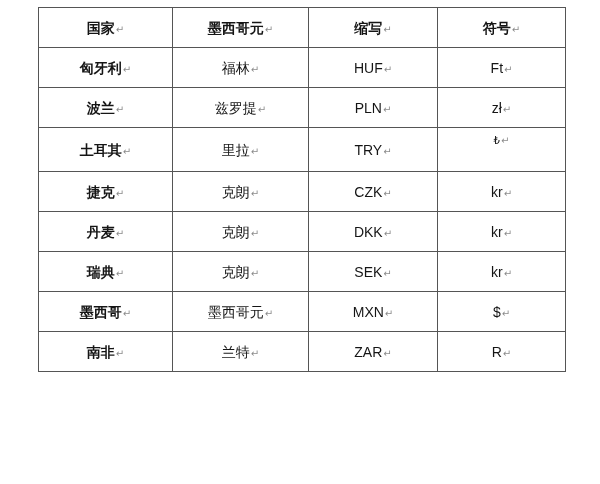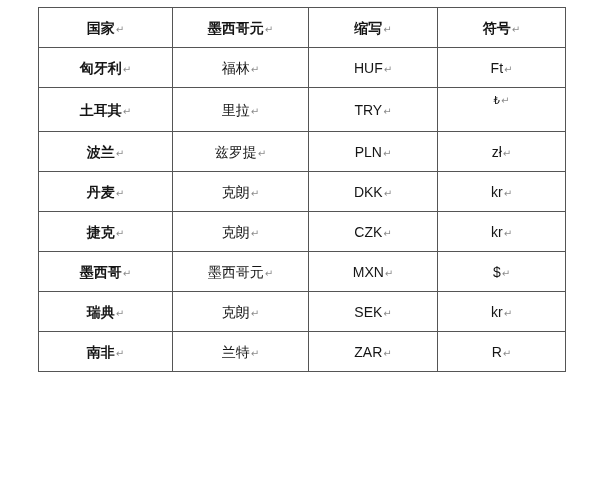--- a/index.html
+++ b/index.html
@@ -82,54 +82,54 @@
         </tr>
     </thead>
     <tbody id="table-body">
         <tr>
           <td class="col-country"><span class="cell-text">匈牙利</span><span class="mark">↵</span></td>
           <td class="col-currency"><span class="cell-text">福林</span><span class="mark">↵</span></td>
           <td class="col-code"><span class="cell-text">HUF</span><span class="mark">↵</span></td>
           <td class="col-symbol"><span class="cell-text">Ft</span><span class="mark">↵</span></td>
         </tr>
         <tr>
+          <td class="col-country"><span class="cell-text">波兰</span><span class="mark">↵</span></td>
+          <td class="col-currency"><span class="cell-text">兹罗提</span><span class="mark">↵</span></td>
+          <td class="col-code"><span class="cell-text">PLN</span><span class="mark">↵</span></td>
+          <td class="col-symbol"><span class="cell-text">zł</span><span class="mark">↵</span></td>
+        </tr>
+        <tr>
           <td class="col-country"><span class="cell-text">土耳其</span><span class="mark">↵</span></td>
           <td class="col-currency"><span class="cell-text">里拉</span><span class="mark">↵</span></td>
           <td class="col-code"><span class="cell-text">TRY</span><span class="mark">↵</span></td>
           <td class="col-symbol symbol-top"><span class="cell-text">₺</span><span class="mark">↵</span></td>
         </tr>
         <tr>
-          <td class="col-country"><span class="cell-text">波兰</span><span class="mark">↵</span></td>
-          <td class="col-currency"><span class="cell-text">兹罗提</span><span class="mark">↵</span></td>
-          <td class="col-code"><span class="cell-text">PLN</span><span class="mark">↵</span></td>
-          <td class="col-symbol"><span class="cell-text">zł</span><span class="mark">↵</span></td>
+          <td class="col-country"><span class="cell-text">捷克</span><span class="mark">↵</span></td>
+          <td class="col-currency"><span class="cell-text">克朗</span><span class="mark">↵</span></td>
+          <td class="col-code"><span class="cell-text">CZK</span><span class="mark">↵</span></td>
+          <td class="col-symbol"><span class="cell-text">kr</span><span class="mark">↵</span></td>
         </tr>
         <tr>
           <td class="col-country"><span class="cell-text">丹麦</span><span class="mark">↵</span></td>
           <td class="col-currency"><span class="cell-text">克朗</span><span class="mark">↵</span></td>
           <td class="col-code"><span class="cell-text">DKK</span><span class="mark">↵</span></td>
           <td class="col-symbol"><span class="cell-text">kr</span><span class="mark">↵</span></td>
         </tr>
         <tr>
-          <td class="col-country"><span class="cell-text">捷克</span><span class="mark">↵</span></td>
+          <td class="col-country"><span class="cell-text">瑞典</span><span class="mark">↵</span></td>
           <td class="col-currency"><span class="cell-text">克朗</span><span class="mark">↵</span></td>
-          <td class="col-code"><span class="cell-text">CZK</span><span class="mark">↵</span></td>
+          <td class="col-code"><span class="cell-text">SEK</span><span class="mark">↵</span></td>
           <td class="col-symbol"><span class="cell-text">kr</span><span class="mark">↵</span></td>
         </tr>
         <tr>
           <td class="col-country"><span class="cell-text">墨西哥</span><span class="mark">↵</span></td>
           <td class="col-currency"><span class="cell-text">墨西哥元</span><span class="mark">↵</span></td>
           <td class="col-code"><span class="cell-text">MXN</span><span class="mark">↵</span></td>
           <td class="col-symbol"><span class="cell-text">$</span><span class="mark">↵</span></td>
-        </tr>
-        <tr>
-          <td class="col-country"><span class="cell-text">瑞典</span><span class="mark">↵</span></td>
-          <td class="col-currency"><span class="cell-text">克朗</span><span class="mark">↵</span></td>
-          <td class="col-code"><span class="cell-text">SEK</span><span class="mark">↵</span></td>
-          <td class="col-symbol"><span class="cell-text">kr</span><span class="mark">↵</span></td>
         </tr>
         <tr>
           <td class="col-country"><span class="cell-text">南非</span><span class="mark">↵</span></td>
           <td class="col-currency"><span class="cell-text">兰特</span><span class="mark">↵</span></td>
           <td class="col-code"><span class="cell-text">ZAR</span><span class="mark">↵</span></td>
           <td class="col-symbol"><span class="cell-text">R</span><span class="mark">↵</span></td>
         </tr>
       </tbody>
   </table>
 </div>

